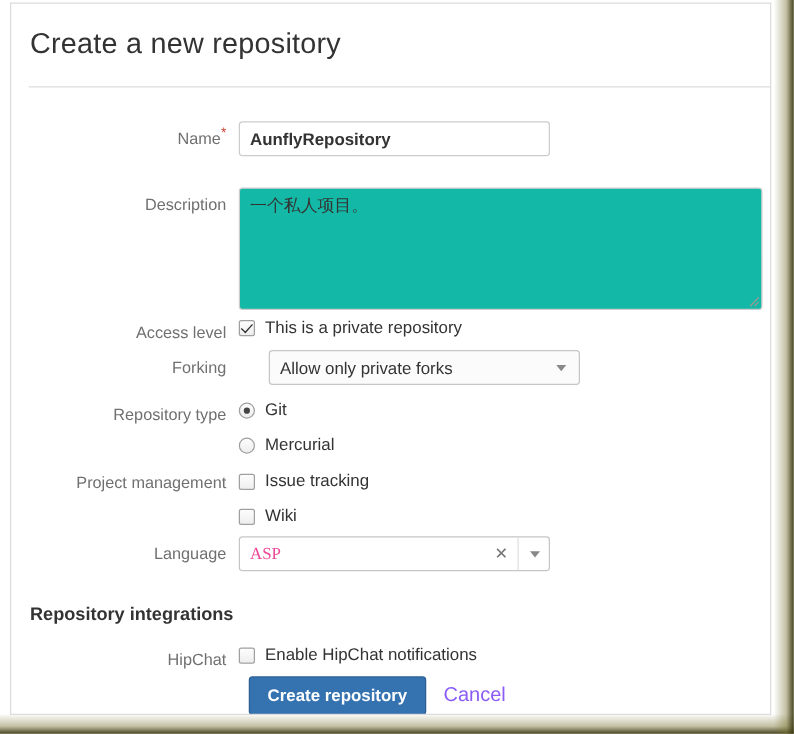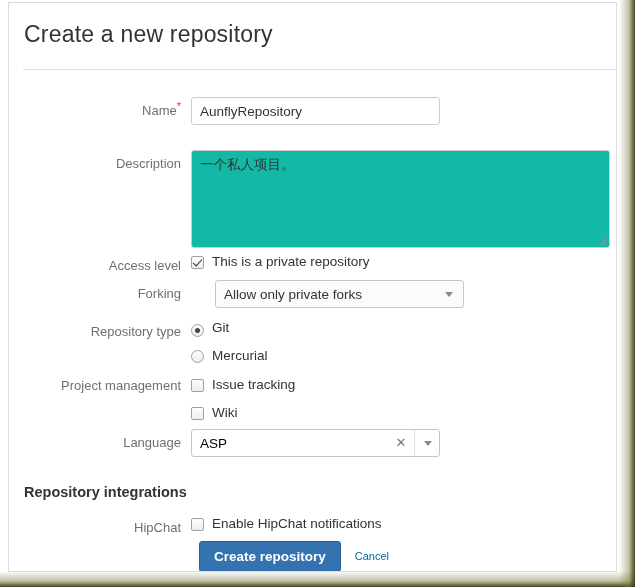--- a/index.html
+++ b/index.html
@@ -103,20 +103,21 @@
     height: 28px;
     box-sizing: border-box;
     border: 1px solid #cccccc;
     border-radius: 3px;
     background: #ffffff;
     padding: 0 8px;
     font-family: "Liberation Sans", sans-serif;
     font-size: 13.5px;
     color: #333333;
     outline: none;
+    font-weight: bold;
   }
 
   
   .text-area {
     width: 419px;
     height: 98px;
     box-sizing: border-box;
     border: 1px solid #cccccc;
     border-radius: 3px;
     background: #14b8a6;
@@ -234,22 +235,23 @@
     border: 1px solid #c6c6c6;
     border-radius: 3px;
     background: #ffffff;
     display: flex;
     align-items: center;
     padding: 0 8px;
     position: relative;
   }
   .s2-value {
     font-size: 13.5px;
-    color: #000000;
+    color: #ec4899;
     white-space: nowrap;
+    font-family: Liberation Serif, serif;
   }
   .s2-clear {
     position: absolute;
     right: 31px;
     top: 50%;
     margin-top: -7px;
     width: 14px;
     height: 14px;
     line-height: 14px;
     text-align: center;
@@ -288,22 +290,22 @@
     border: 1px solid #2b5f94;
     border-radius: 3px;
     color: #ffffff;
     font-family: "Liberation Sans", sans-serif;
     font-size: 13.5px;
     font-weight: bold;
     cursor: pointer;
     line-height: 29px;
   }
   .link-cancel {
-    font-size: 11px;
-    color: #0369a1;
+    font-size: 16px;
+    color: #8b5cf6;
     margin-left: 14px;
     text-decoration: none;
     line-height: 31px;
     cursor: pointer;
   }
   .actions {
     position: absolute;
     left: 190px;
     top: 538px;
     display: flex;
@@ -351,21 +353,21 @@
           <div class="sel">
             <span class="sel-value">Allow only private forks</span>
             <span class="caret"></span>
           </div>
         </div>
       </div>
 
       <div class="form-row" style="left:20px; top:315px;">
         <div class="lbl">Repository type</div>
         <div style="display:flex; flex-direction:column;">
-          <div class="opt-row" style="margin-bottom:8px;align-items:center;">
+          <div class="opt-row" style="margin-bottom:8px;">
             <span class="rdo checked"></span>
             <span class="opt-label">Git</span>
           </div>
           <div class="opt-row">
             <span class="rdo"></span>
             <span class="opt-label">Mercurial</span>
           </div>
         </div>
       </div>
 

